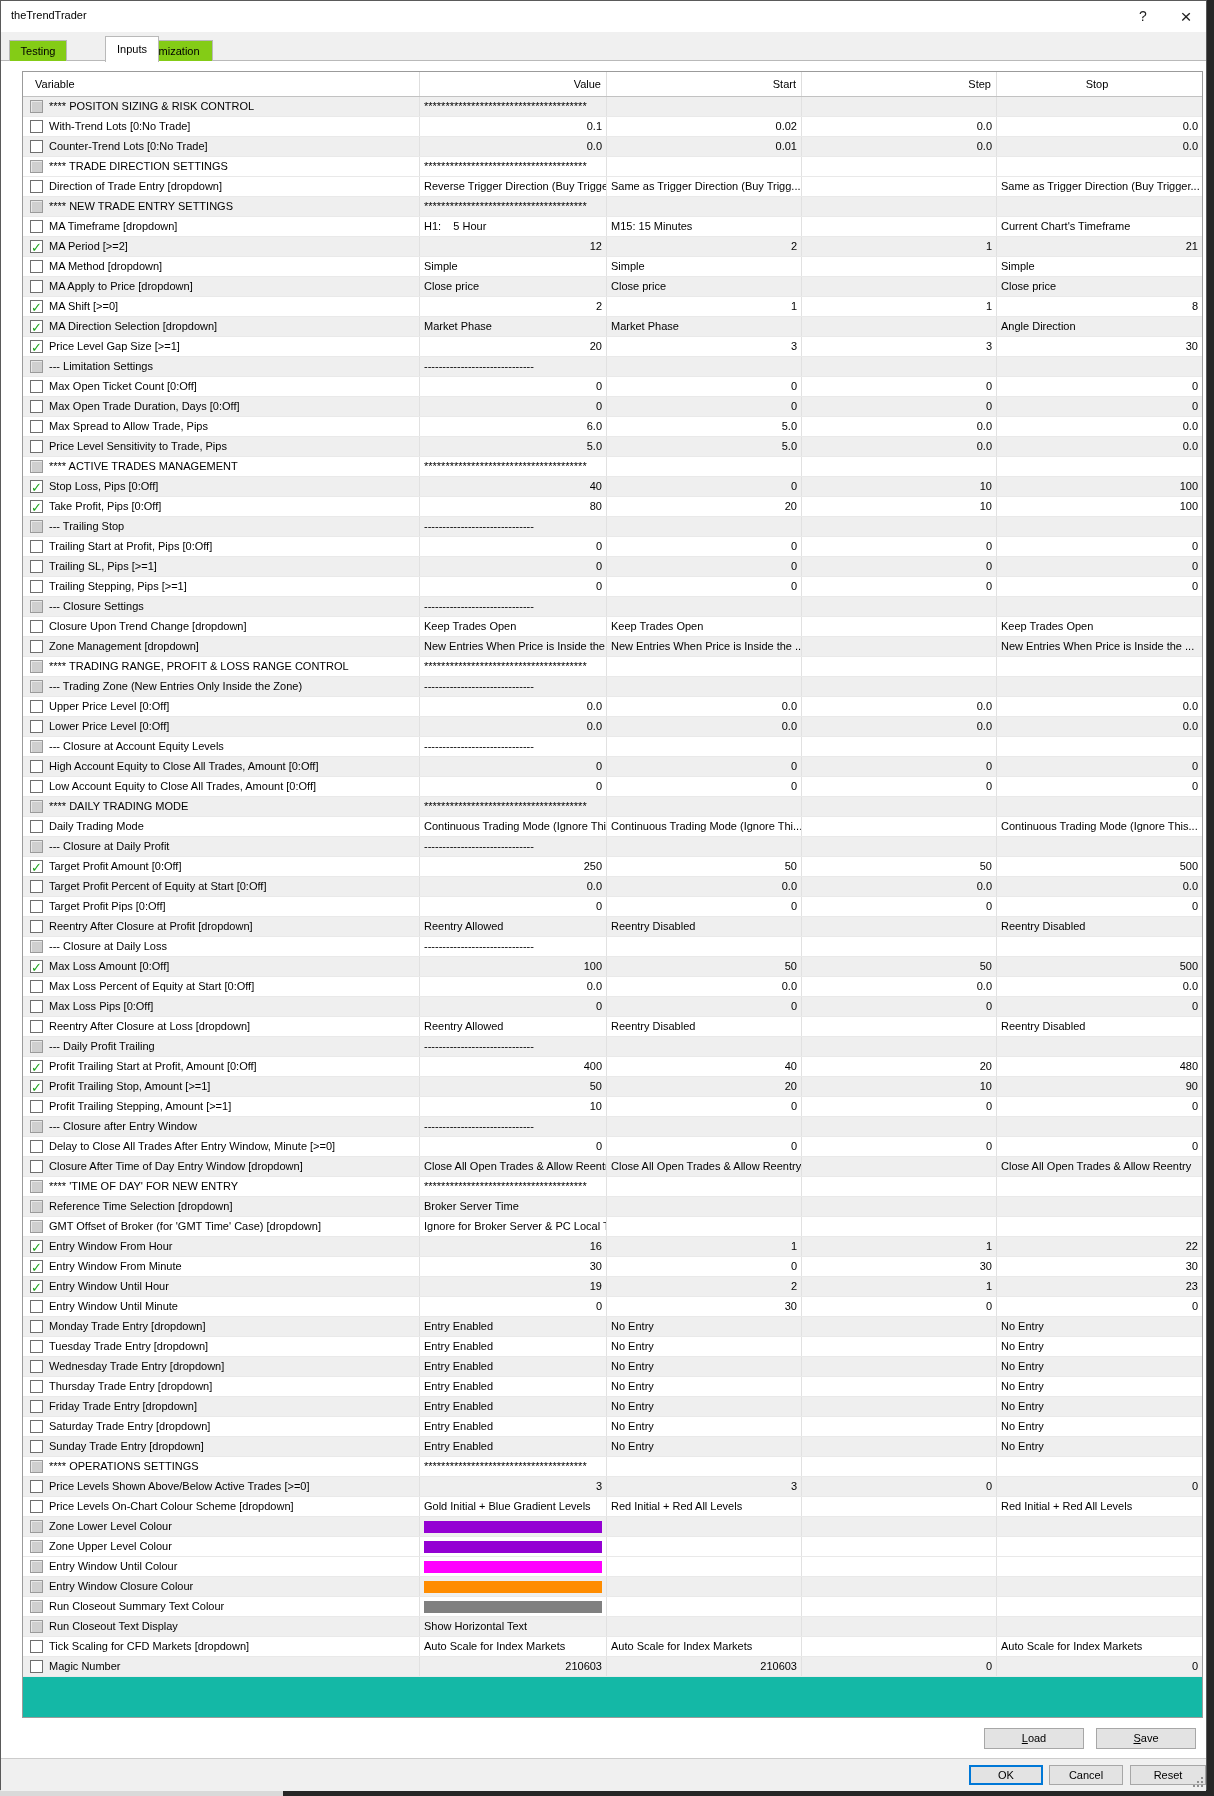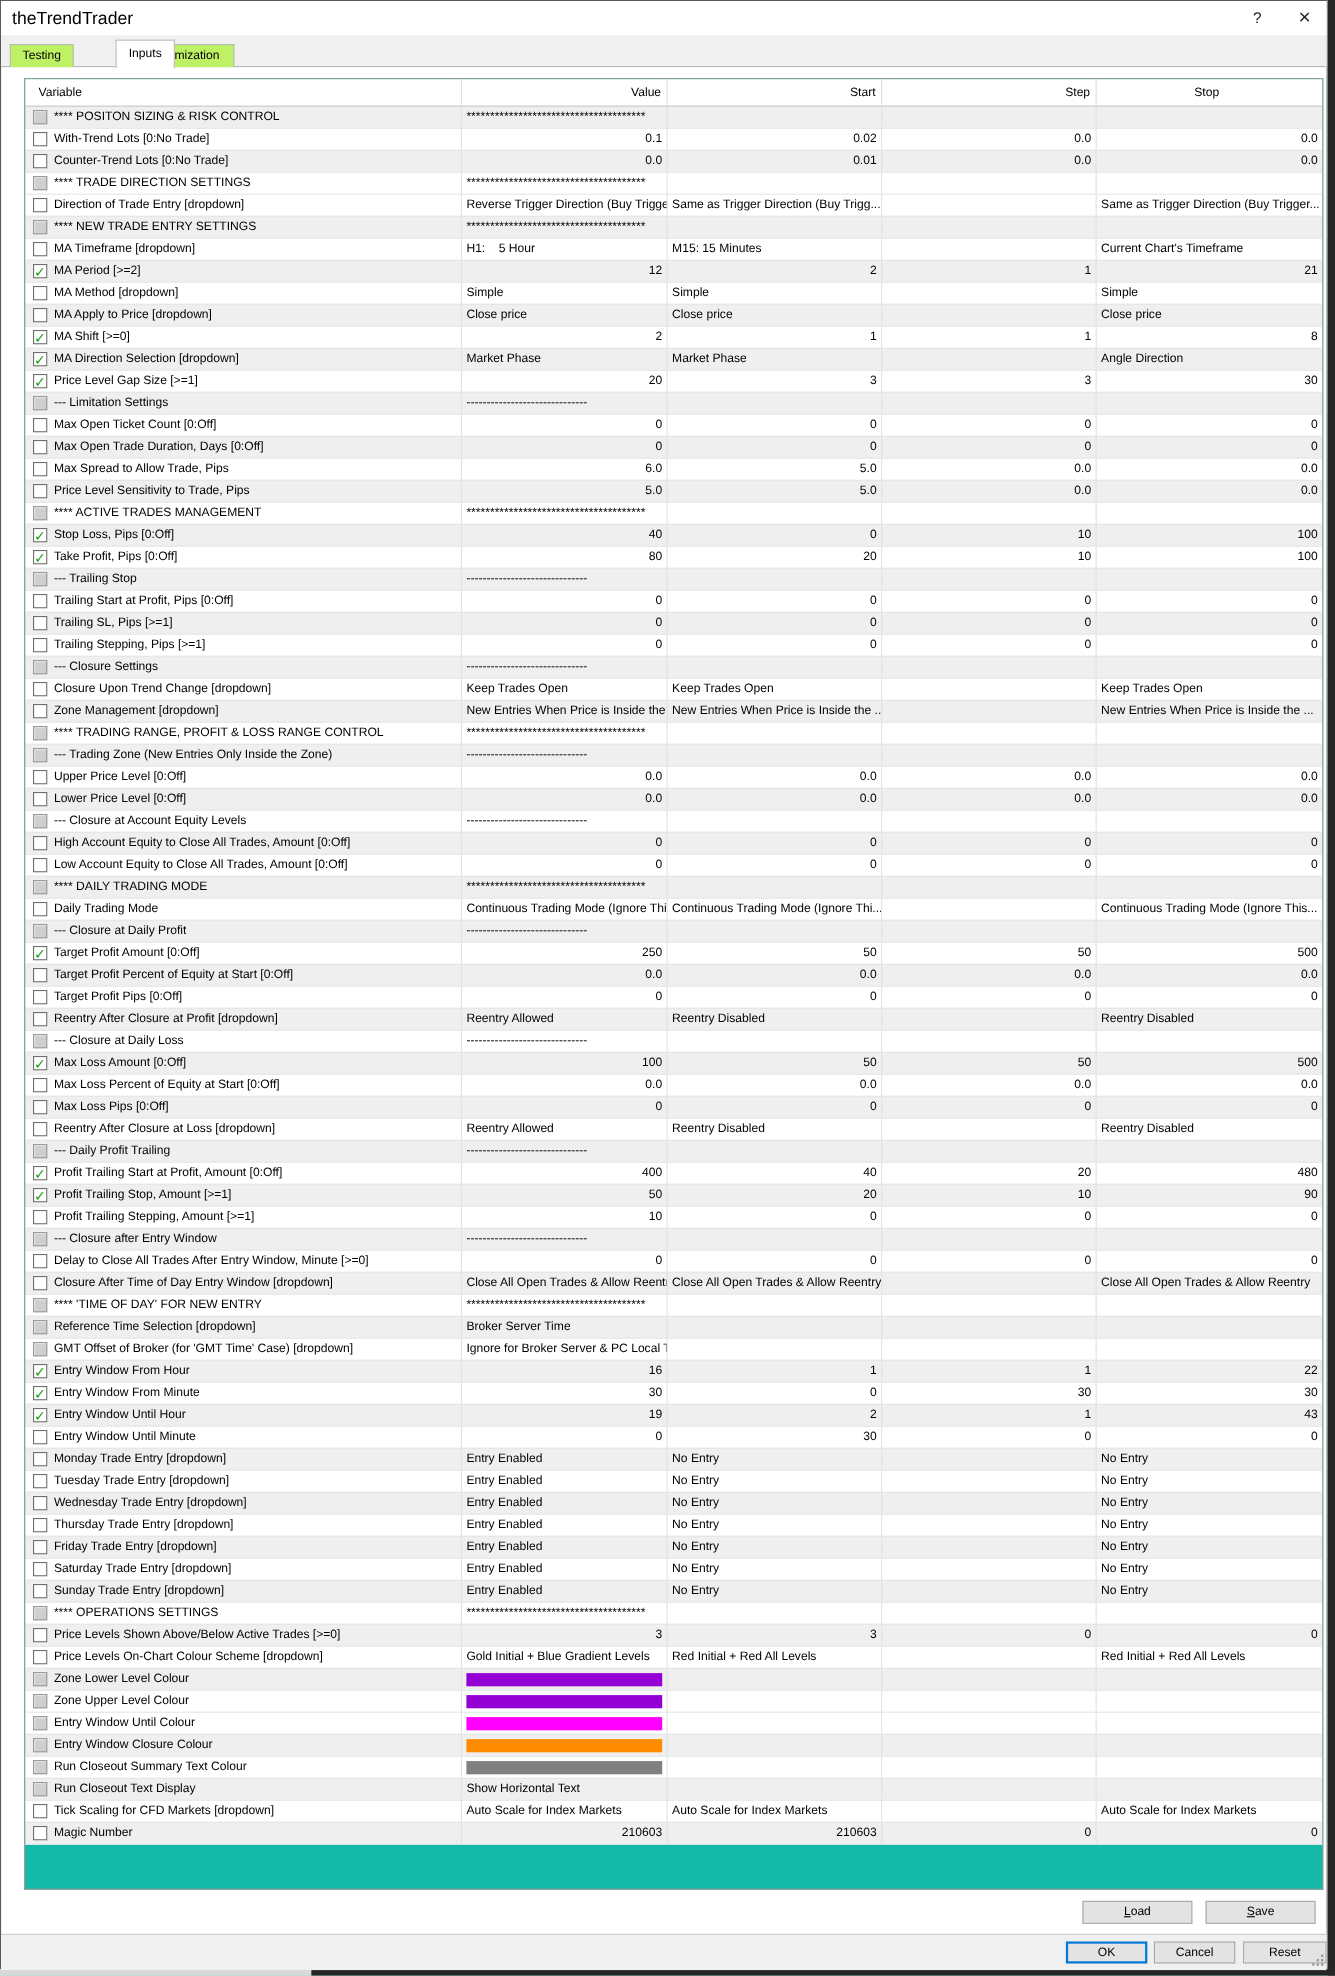--- a/index.html
+++ b/index.html
@@ -11,30 +11,30 @@
   
   .bg-right{position:absolute;left:1207px;top:0;width:7px;height:1796px;background:#262626;}
   .bb-light{position:absolute;left:0;top:1790px;width:283px;height:6px;background:#d9d9d9;}
   .bb-dark{position:absolute;left:283px;top:1790px;width:931px;height:6px;background:#262626;}
 
   .dialog{position:absolute;left:0;top:0;width:1207px;height:1790px;background:#fff;
     border:1px solid #5a5a5a;box-sizing:border-box;}
 
   
   .titlebar{position:absolute;left:0;top:0;width:100%;height:31px;background:#fff;}
-  .title-text{position:absolute;left:10px;top:8px;font-size:16px;}
+  .title-text{position:absolute;left:10px;top:8px;font-size:11px;}
   .cap-btn{position:absolute;top:0;height:31px;text-align:center;line-height:31px;color:#222;cursor:default;}
   .btn-help{left:1126px;width:32px;font-size:14px;}
   .btn-close{left:1168px;width:34px;font-size:19px;font-weight:300;}
 
   
   .tabstrip{position:absolute;left:0;top:31px;width:100%;height:29px;background:#f0f0f0;}
   .tabstrip::after{content:"";position:absolute;left:0;bottom:0;width:100%;height:1px;background:#b9b9b9;}
   .tab{position:absolute;box-sizing:border-box;font-size:11px;text-align:center;
-    background:#bef264;border:1px solid #b9b9b9;border-bottom:none;z-index:1;}
+    background:#84cc16;border:1px solid #b9b9b9;border-bottom:none;z-index:1;}
   .tab.inactive{top:8px;height:21px;line-height:20px;}
   .tab.active{top:4px;height:26px;line-height:24px;background:#fff;z-index:3;margin-left:36px;}
   .tab-testing{left:8px;width:58px;}
   .tab-inputs{left:68px;width:54px;}
   .tab-optimization{left:124px;width:88px;}
 
   
   .ptable{position:absolute;left:21px;top:70px;width:1181px;height:1647px;
     border:1px solid #9b9b9b;box-sizing:border-box;background:#14b8a6;}
   .thead{display:grid;grid-template-columns:397px 187px 195px 195px 1fr;height:24px;
@@ -519,21 +519,21 @@
           <div class="cell c-data num"><span>30</span></div>
           <div class="cell c-data num"><span>0</span></div>
           <div class="cell c-data num"><span>30</span></div>
           <div class="cell c-data num"><span>30</span></div>
         </div>
         <div class="row even">
           <div class="cell c-var"><span class="cb c"></span><span class="vlabel">Entry Window Until Hour</span></div>
           <div class="cell c-data num"><span>19</span></div>
           <div class="cell c-data num"><span>2</span></div>
           <div class="cell c-data num"><span>1</span></div>
-          <div class="cell c-data num"><span>43</span></div>
+          <div class="cell c-data num"><span>23</span></div>
         </div>
         <div class="row odd">
           <div class="cell c-var"><span class="cb u"></span><span class="vlabel">Entry Window Until Minute</span></div>
           <div class="cell c-data num"><span>0</span></div>
           <div class="cell c-data num"><span>30</span></div>
           <div class="cell c-data num"><span>0</span></div>
           <div class="cell c-data num"><span>0</span></div>
         </div>
         <div class="row even">
           <div class="cell c-var"><span class="cb u"></span><span class="vlabel">Monday Trade Entry [dropdown]</span></div>

